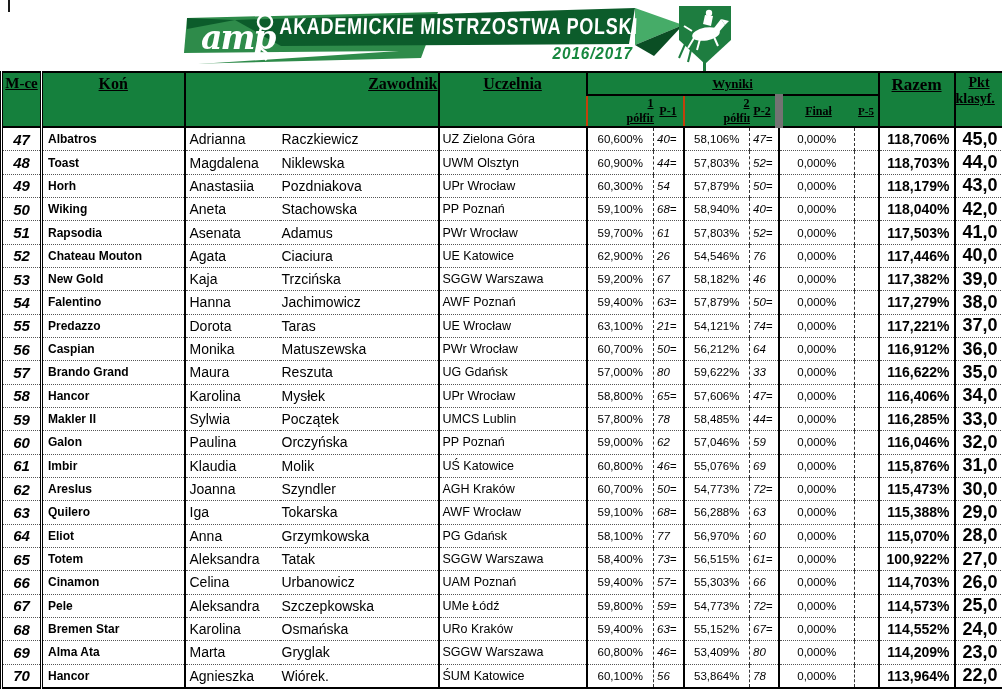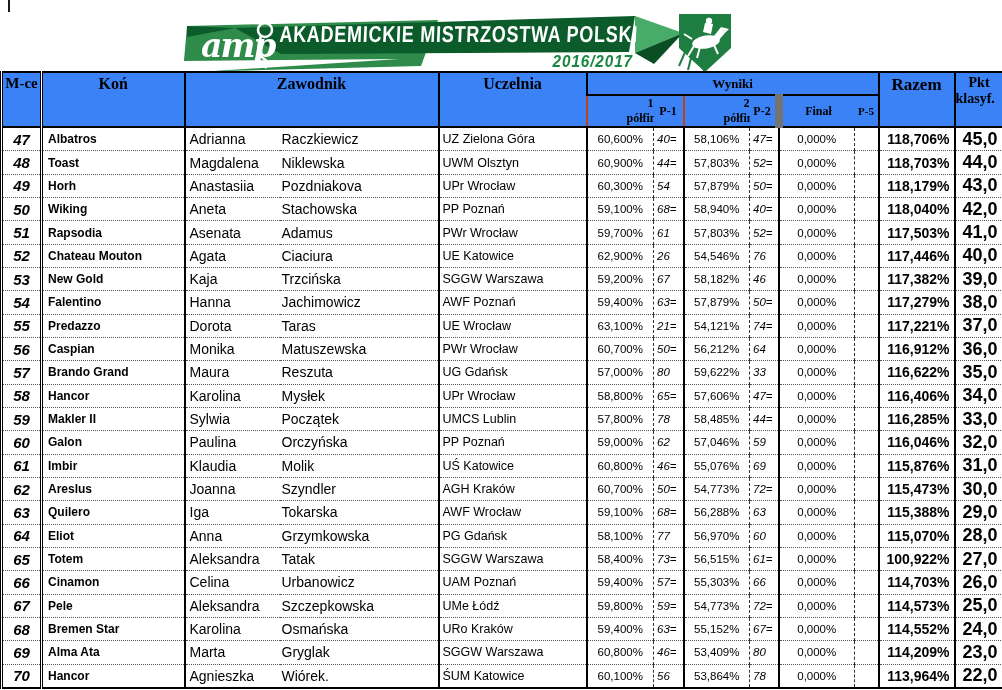--- a/index.html
+++ b/index.html
@@ -4,47 +4,47 @@
 <style>
   * { margin:0; padding:0; box-sizing:border-box; }
   html,body { width:1002px; height:690px; background:#ffffff; overflow:hidden;
               font-family:"Liberation Sans","DejaVu Sans",sans-serif; color:#000; }
   .page { position:relative; width:1002px; height:690px; }
 
   
   .page-tick { position:absolute; left:8px; top:0; width:2px; height:12px; background:#1a1a1a; }
 
   
-  .banner { position:absolute; left:183px; top:12px; width:550px; height:72px; }
+  .banner { position:absolute; left:183px; top:4px; width:550px; height:72px; }
   .banner svg.bg { position:absolute; left:0; top:0; width:550px; height:72px; }
   .amp-logo { position:absolute; left:16px; top:6px; width:90px; height:56px; color:#fff; }
   .amp-logo .amp-text { position:absolute; left:2px; top:8px; font-family:"DejaVu Serif","Liberation Serif",serif;
                         font-style:italic; font-weight:bold; font-size:33px; color:#fff; letter-spacing:-2px; }
   .banner-title { position:absolute; left:97px; top:9px; white-space:nowrap; color:#fff;
                   font-weight:bold; font-size:23px; letter-spacing:1px;
                   transform:scaleX(0.78) skewX(-3deg); transform-origin:left top; }
   .banner-season { position:absolute; left:335px; top:40px; width:115px; text-align:right;
                    color:#17883f; font-weight:bold; font-style:italic; font-size:17px;
                    transform:scaleX(0.9); transform-origin:right top; letter-spacing:1px; }
   .shield { position:absolute; left:493px; top:0; width:58px; height:74px; }
 
   
   table.results { position:absolute; left:0; top:71px; width:1002px; height:618px;
                   border-collapse:collapse; table-layout:fixed;
                   border-top:2px solid #000; border-right:2px solid #000;
                   border-bottom:2px solid #000; border-left:3px double #000; }
-  thead th { background:#3b82f6; font-family:"Liberation Serif","DejaVu Serif",serif;
-             font-weight:bold; vertical-align:top; padding-top:2px; overflow:hidden; }
+  thead th { background:#15803d; font-family:"Liberation Serif","DejaVu Serif",serif;
+             font-weight:bold; vertical-align:top; padding-top:2px; overflow:hidden;text-decoration:underline; }
   tr.hrow1 { height:23px; }
   tr.hrow2 { height:22px; }
   thead tr.hrow2 th { border-top:1px solid #000; vertical-align:middle; padding-top:0; }
   thead th { border-bottom:2px solid #000; }
   .h-place { font-size:15px; text-align:center; }
   .h-horse { font-size:16px; text-align:center; border-left:3px double #000;margin-top:6px; }
-  .h-ath   { font-size:16px; text-align:center; border-left:2px solid #000; }
+  .h-ath   { font-size:16px; text-align:right; border-left:2px solid #000; }
   .h-uni   { font-size:16px; text-align:center; border-left:2px solid #000; }
   .h-wyn   { font-size:13px; text-align:center; border-left:2px solid #000; vertical-align:middle; padding-top:0; }
   .h-raz   { font-size:17px; text-align:center; border-left:2px solid #000; }
   .h-pkt   { font-size:14px; text-align:center; border-left:2px solid #000; }
   .h-pkt .l2 { display:block; text-align:right; padding-right:12px; }
   .s-w1, .s-w2 { font-size:12px; text-align:right; border-left:2px solid #c2410c;padding-left:39px; }
   .s-fin { font-size:12px; text-align:center; border-left:8px solid #737373; }
   .s-p1, .s-p2 { font-size:12px; text-align:center; border-left:none; }
   .s-p5 { font-size:11px; text-align:center; border-left:none; }
 

